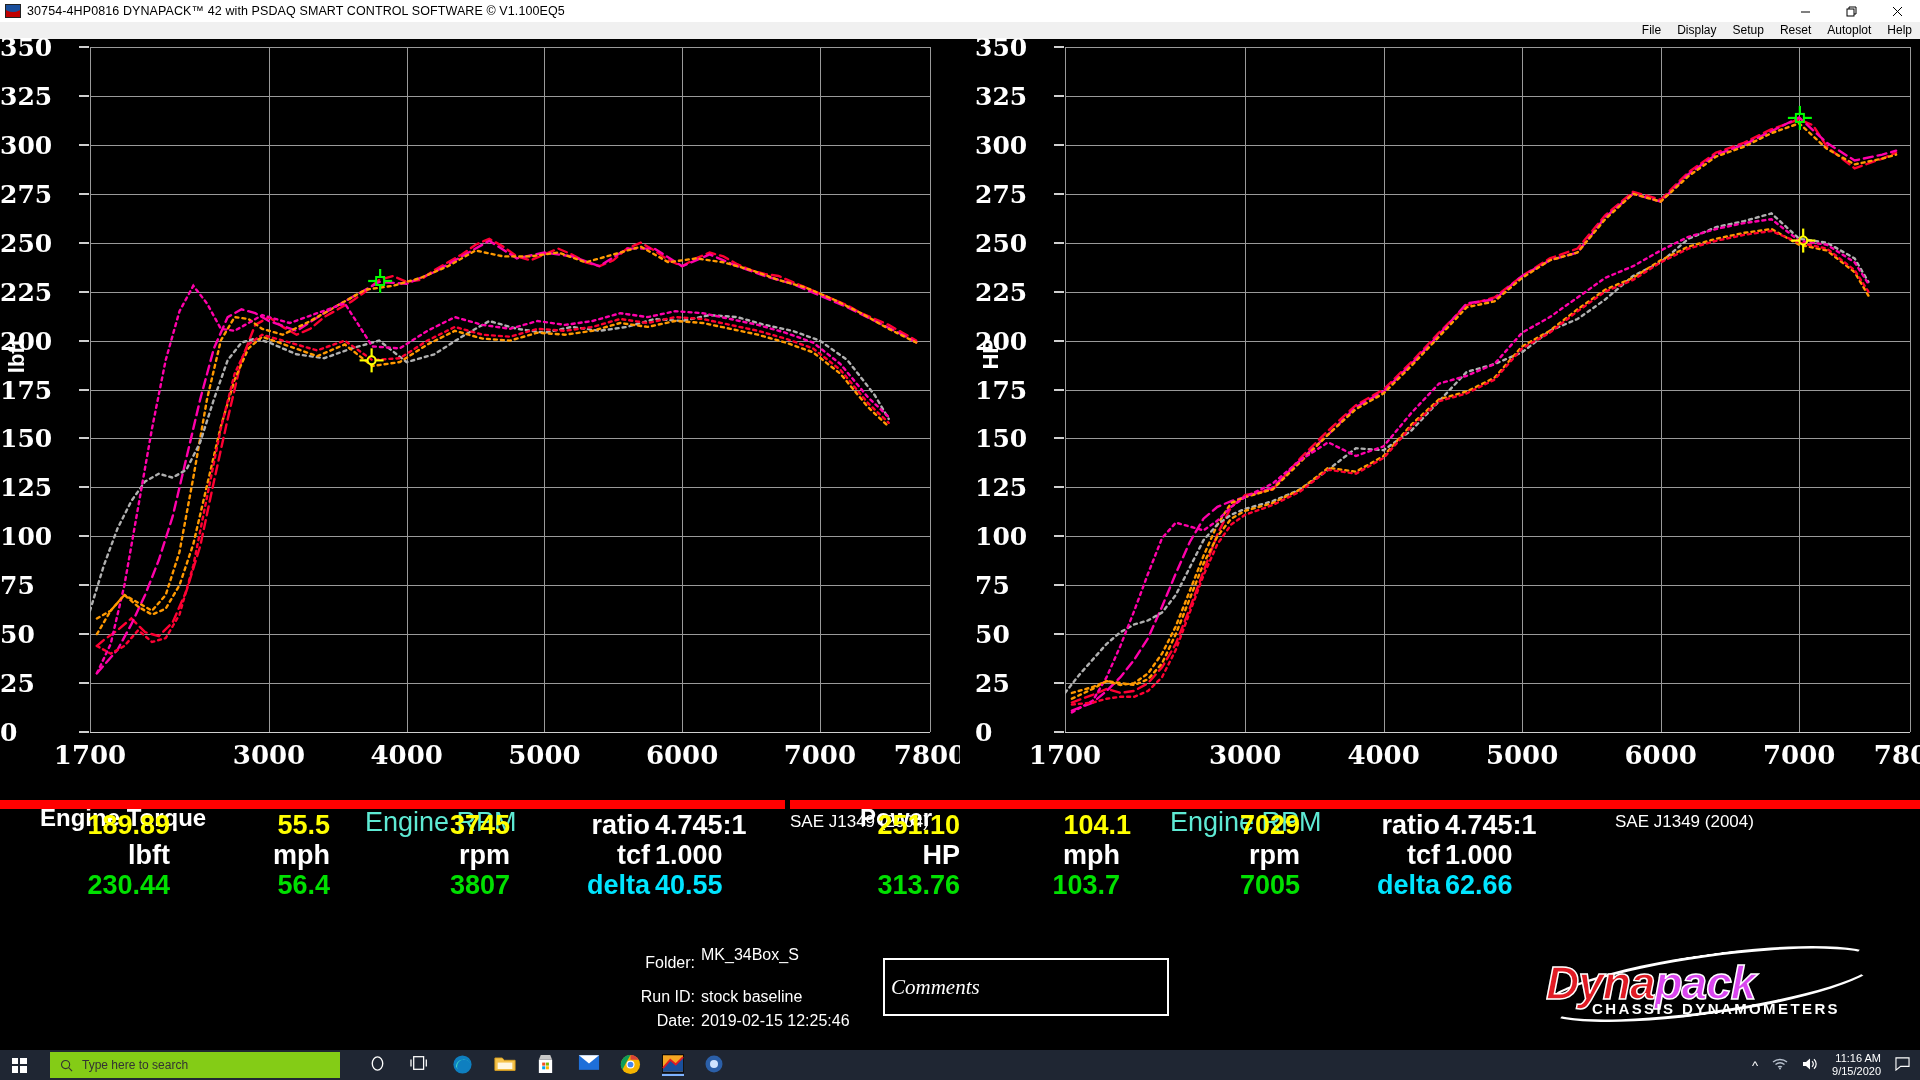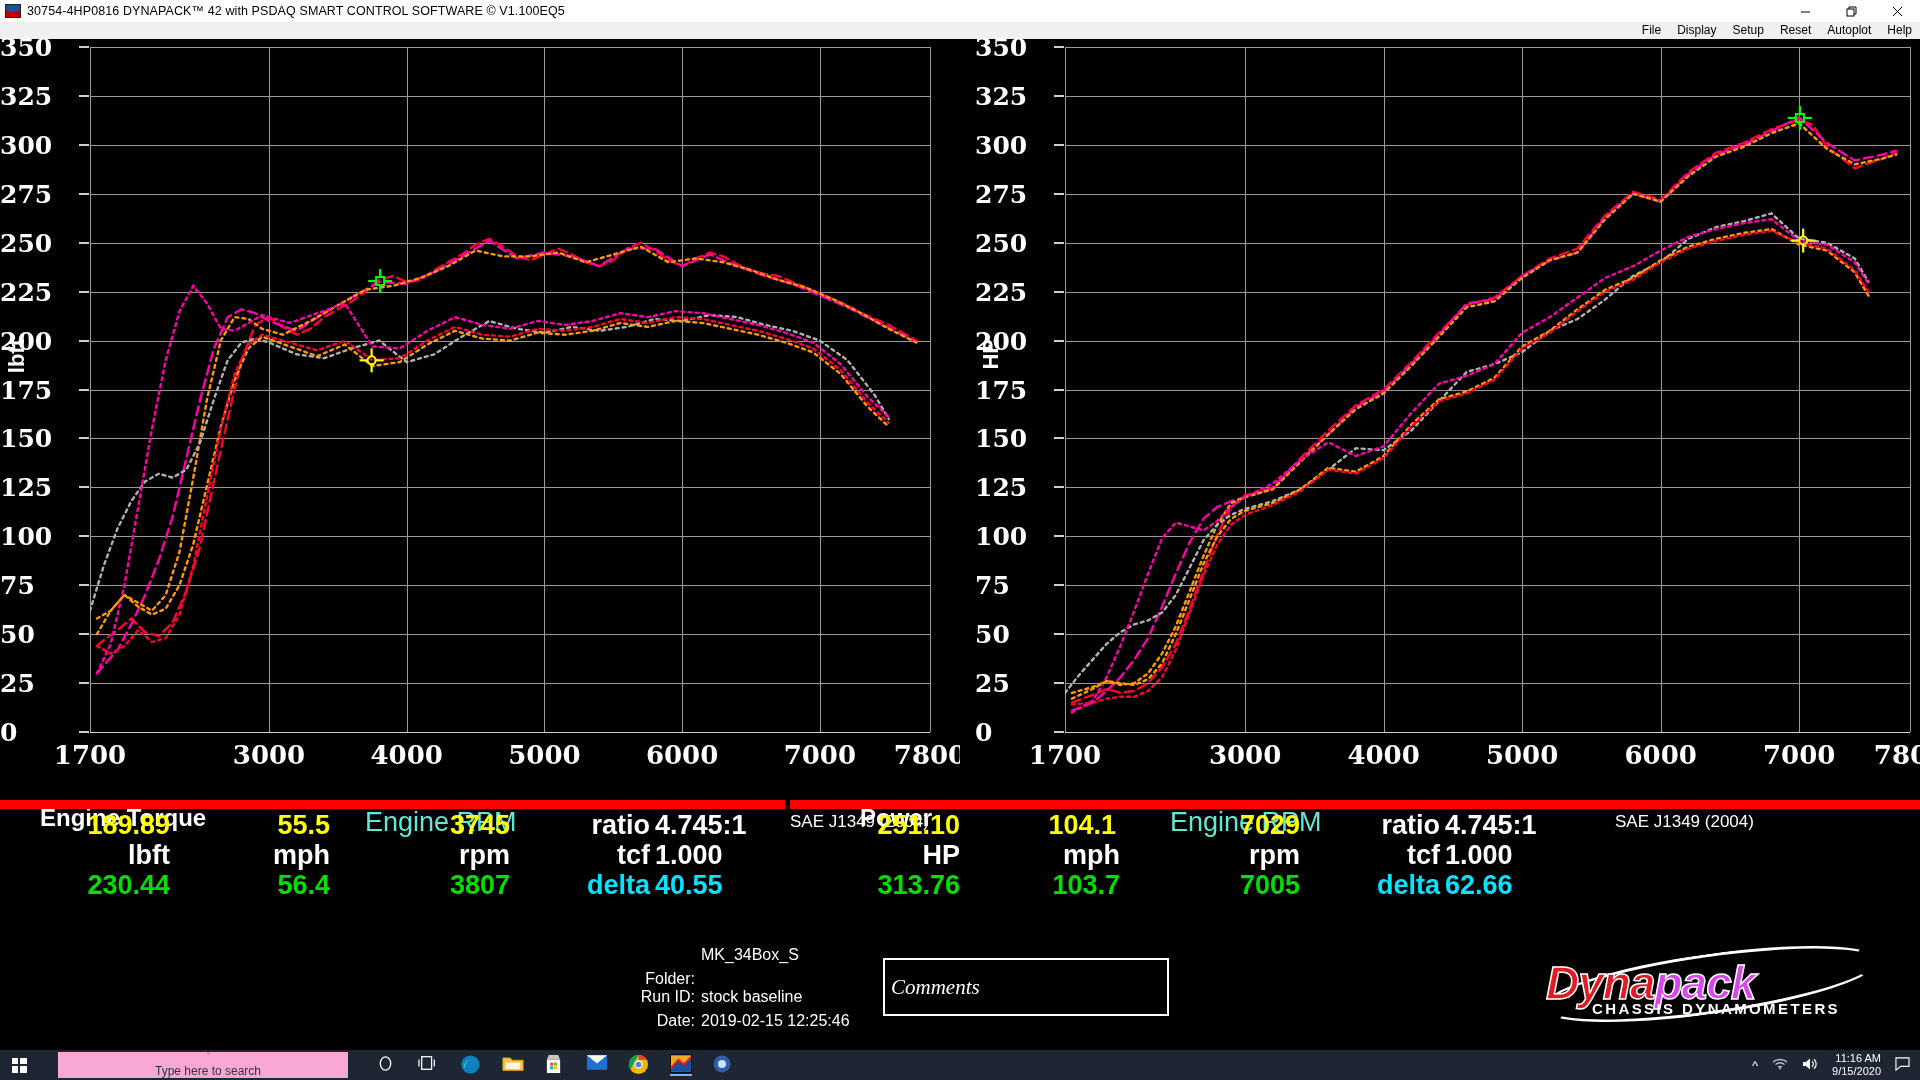--- a/index.html
+++ b/index.html
@@ -136,22 +136,22 @@
   
   .taskbar {
     position:absolute; left:0; top:1050px; width:1920px; height:30px;
     background:#1f2633; display:flex; align-items:center;
   }
   .start-btn { width:38px; height:30px; display:flex; align-items:center; justify-content:center;}
   .start-glyph { width:15px; height:15px; display:grid; grid-template-columns:1fr 1fr;
     grid-template-rows:1fr 1fr; gap:2px; }
   .start-glyph i { background:#fff; display:block; }
   .searchbox {
-    width:290px; height:26px; background:#f9a8d4; margin-left:20px;
-    display:flex; align-items:center; padding-left:10px; gap:9px;flex-direction:column;
+    width:290px; height:26px; background:#84cc16; margin-left:12px;
+    display:flex; align-items:center; padding-left:10px; gap:9px;
   }
   .searchbox .ph { font-size:12px; color:#333; }
   .tb-icons { display:flex; align-items:center; gap:20px; margin-left:28px; }
   .tb-icon { width:22px; height:22px; position:relative; }
   .tray { position:absolute; right:0; top:0; height:30px; display:flex; align-items:center; gap:14px; padding-right:10px;}
   .tray .clock { color:#fff; font-size:11px; line-height:13px; text-align:right; }
   .tray-ico { color:#fff; font-size:13px; }
   .active-underline{ position:absolute; left:0; bottom:0; width:100%; height:2px; background:#7fb3ff;}
 </style>
 </head>
@@ -405,40 +405,40 @@
 
     <div class="ro-cell green" style="left:0;   top:60px; width:170px;text-align:right;">230.44</div>
     <div class="ro-cell green" style="left:190px;top:60px; width:140px;">56.4</div>
     <div class="ro-cell green" style="left:350px;top:60px; width:160px;">3807</div>
     <div class="ro-cell cyan" style="left:500px;top:60px; width:150px;">delta</div>
     <div class="ro-cell cyan" style="left:655px;top:60px; width:145px;text-align:left;">40.55</div>
   </div>
 
   <div class="readout" style="left:790px; top:810px;">
     <div class="ro-cell yellow" style="left:0;   top:0;  width:170px;">251.10</div>
-    <div class="ro-cell yellow" style="left:186px;top:0;  width:140px;">104.1</div>
+    <div class="ro-cell yellow" style="left:201px;top:0;  width:140px;">104.1</div>
     <div class="ro-cell yellow" style="left:350px;top:0;  width:160px;">7029</div>
     <div class="ro-lbl" style="left:530px;top:0;  width:120px;">ratio</div>
     <div class="ro-cell white" style="left:655px;top:0;  width:145px;text-align:left;">4.745:1</div>
 
     <div class="ro-cell white" style="left:0;   top:30px; width:170px;">HP</div>
     <div class="ro-cell white" style="left:190px;top:30px; width:140px;">mph</div>
     <div class="ro-cell white" style="left:350px;top:30px; width:160px;">rpm</div>
     <div class="ro-lbl" style="left:530px;top:30px; width:120px;">tcf</div>
     <div class="ro-cell white" style="left:655px;top:30px; width:145px;text-align:left;">1.000</div>
 
     <div class="ro-cell green" style="left:0;   top:60px; width:170px;">313.76</div>
     <div class="ro-cell green" style="left:190px;top:60px; width:140px;">103.7</div>
     <div class="ro-cell green" style="left:350px;top:60px; width:160px;">7005</div>
     <div class="ro-cell cyan" style="left:500px;top:60px; width:150px;">delta</div>
     <div class="ro-cell cyan" style="left:655px;top:60px; width:145px;text-align:left;">62.66</div>
   </div>
 
   <div class="meta" style="left:575px; top:950px; width:420px; height:120px;">
-    <div class="meta-key" style="top:4px;margin-top:16px;">Folder:</div>
+    <div class="meta-key" style="top:4px;">Folder:</div>
     <div class="meta-val" style="top:-4px;">MK_34Box_S</div>
     <div class="meta-key" style="top:38px;">Run ID:</div>
     <div class="meta-val" style="top:38px;">stock baseline</div>
     <div class="meta-key" style="top:62px;">Date:</div>
     <div class="meta-val" style="top:62px;">2019-02-15 12:25:46</div>
   </div>
 
   <div class="comments-box" style="left:883px; top:958px; width:286px; height:58px;">
     <div class="comments-label">Comments</div>
   </div>

